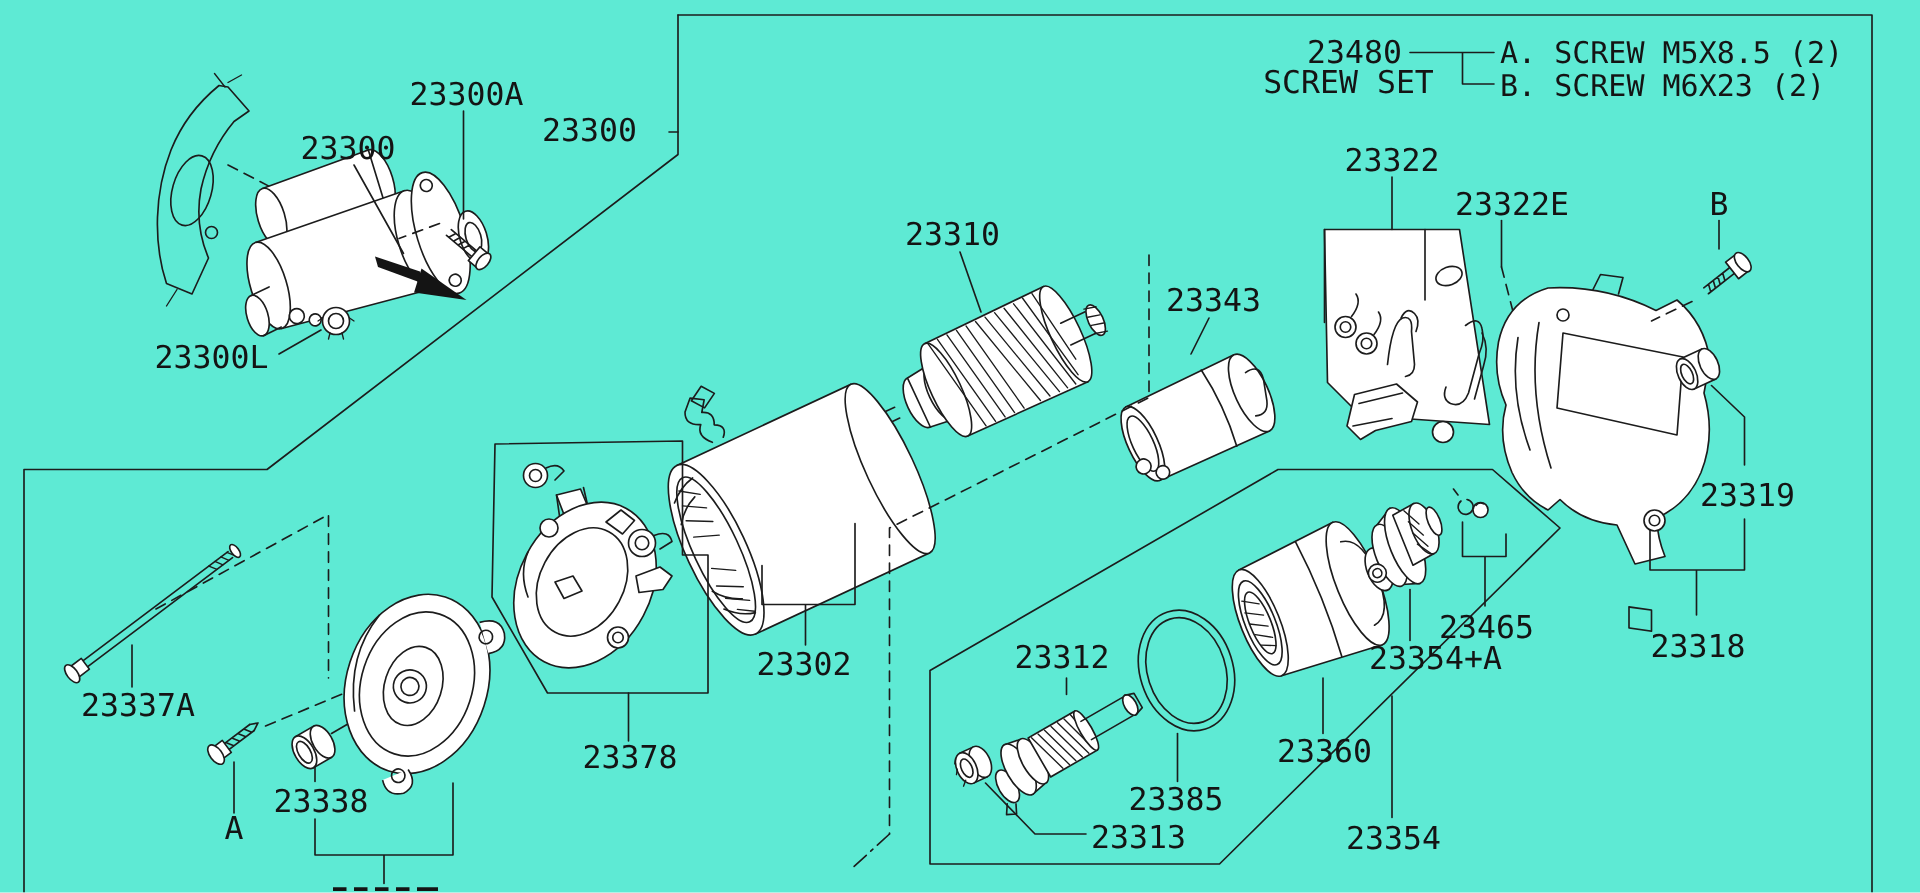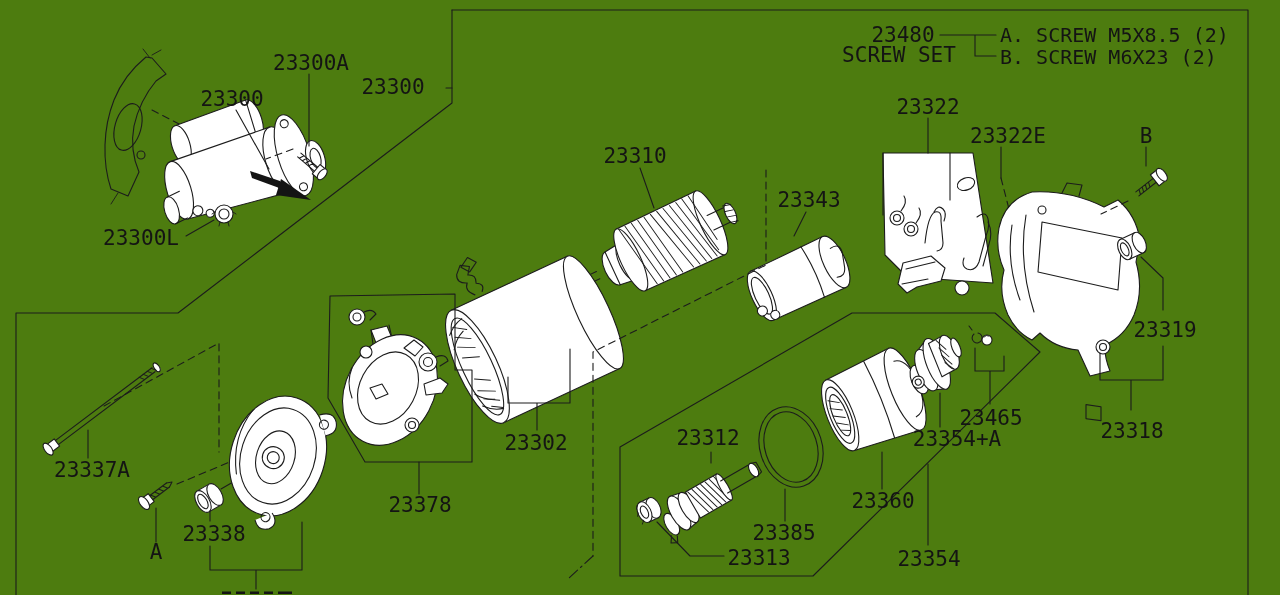--- a/index.html
+++ b/index.html
@@ -1,16 +1,16 @@
 <!DOCTYPE html>
 <html><head>
 <meta charset="utf-8">
 <style>
   html,body{margin:0;padding:0;background:#f6f6f4;}
-  .stage{width:1280px;height:595px;background:#4d7c0f;position:relative;overflow:hidden;}
+  .stage{width:1280px;height:595px;background:#5eead4;position:relative;overflow:hidden;}
   svg{display:block;}
   .ln{fill:none;stroke:#1c1c1c;stroke-width:1.1;stroke-linecap:round;stroke-linejoin:round;}
   .thin{stroke-width:0.9;}
   .wh{fill:#ffffff;stroke:#1c1c1c;stroke-width:1.1;stroke-linejoin:round;}
   .dash{stroke-dasharray:7 5;}
   .dashdot{stroke-dasharray:11 4 2 4;}
   .blk{fill:#141414;stroke:none;}
   .lbl{font-family:"DejaVu Sans Mono","Liberation Mono",monospace;font-size:21px;fill:#141414;stroke:none;letter-spacing:0px;}
   .lbl-sm{font-family:"DejaVu Sans Mono","Liberation Mono",monospace;font-size:20px;fill:#141414;stroke:none;}
   .mid{text-anchor:middle;}

